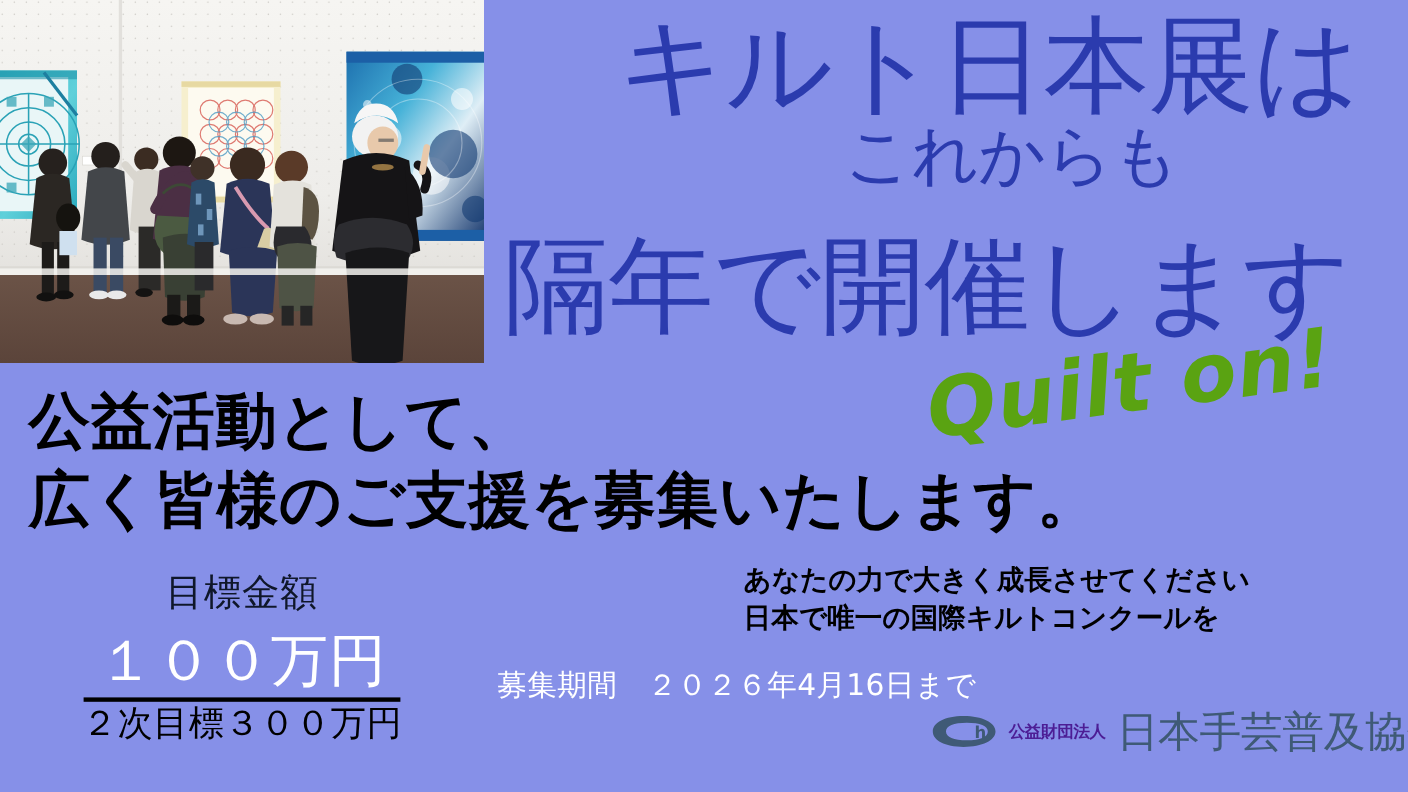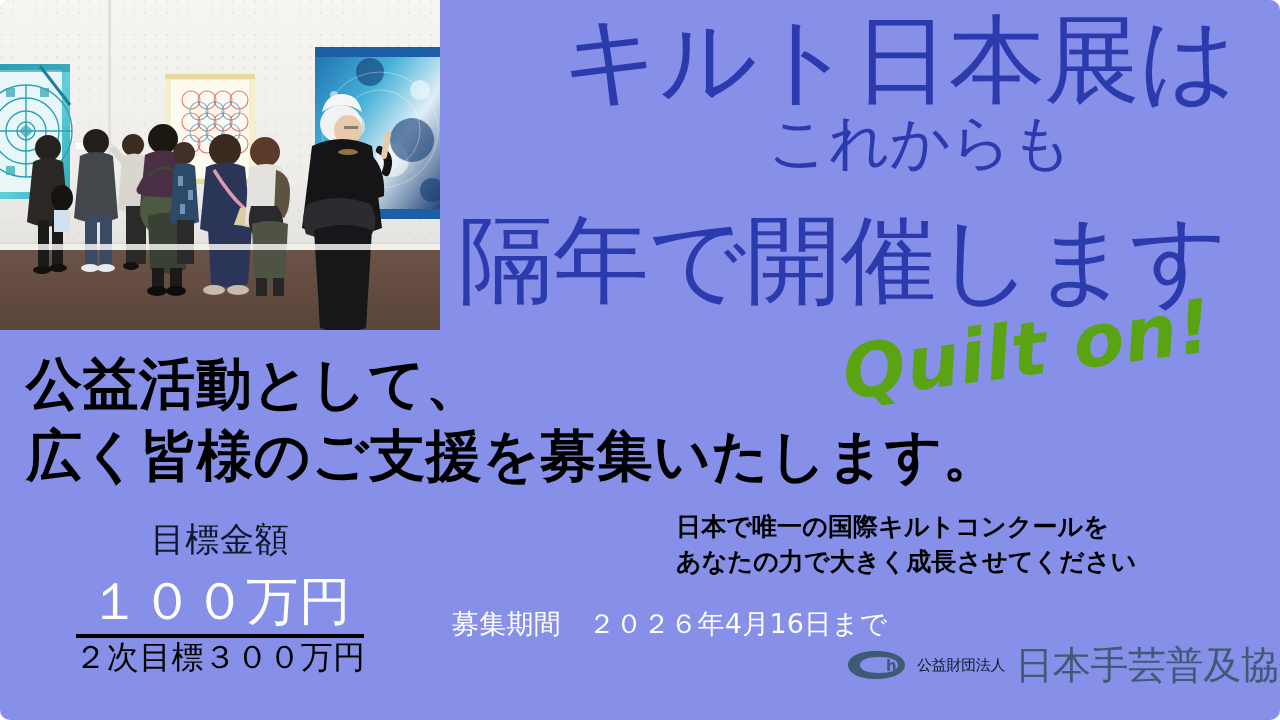--- a/index.html
+++ b/index.html
@@ -8,21 +8,20 @@
     padding: 0;
     background: #ffffff;
   }
   #poster {
     position: relative;
     width: 1280px;
     height: 720px;
     overflow: hidden;
     background: #8690e8;
     font-family: "Liberation Sans", "DejaVu Sans", sans-serif;
-    border-radius: 10px;
     -webkit-font-smoothing: antialiased;
   }
 
   
   #photo {
     position: absolute;
     left: 0;
     top: 0;
     width: 440px;
     height: 330px;
@@ -150,23 +149,23 @@
     position: absolute;
     left: 846px;
     top: 646px;
     display: flex;
     align-items: center;
     gap: 9px;
     white-space: nowrap;
   }
   #org-mark { display: block; width: 62px; height: 30px; }
   #org-kind {
-    color: #0f172a;
-    font-family: "DejaVu Sans", "Liberation Sans", sans-serif;
-    font-weight: 400;
+    color: #4c1d95;
+    font-family: "DejaVu Sans", "Liberation Sans", sans-serif;
+    font-weight: 700;
     font-size: 15px;
     letter-spacing: -0.02em;
   }
   #org-name {
     color: #3f5a76;
     font-family: "DejaVu Sans", "Liberation Sans", sans-serif;
     font-weight: 400;
     font-size: 38px;
     letter-spacing: -0.01em;
     line-height: 1;
@@ -387,22 +386,22 @@
   <div class="bodyline" id="body-2">広く皆様のご支援を募集いたします。</div>
 
   <div id="goal-block">
     <div id="goal-label">目標金額</div>
     <div id="goal-amount">１００万円</div>
     <div id="goal-rule"></div>
     <div id="goal-secondary">２次目標３００万円</div>
   </div>
 
   <div id="pitch">
+    <div>あなたの力で大きく成長させてください</div>
     <div>日本で唯一の国際キルトコンクールを</div>
-    <div>あなたの力で大きく成長させてください</div>
   </div>
 
   <div id="period">募集期間　２０２６年4月16日まで</div>
 
   <div id="org-logo">
     <svg id="org-mark" viewBox="0 0 62 30" aria-hidden="true">
       <path d="M30 1 C47 1 59 7 59 15 C59 23 47 29 30 29 C13 29 2 23 2 15 C2 7 13 1 30 1 Z
                M33 7 C21 7 14 10 14 15 C14 20 21 23 33 23 C45 23 52 20 52 15 C52 10 45 7 33 7 Z" fill="#3f5a76" fill-rule="evenodd"></path>
       <text x="40" y="21" font-family="DejaVu Sans, sans-serif" font-size="15" font-weight="700" fill="#3f5a76">h</text>
     </svg>

